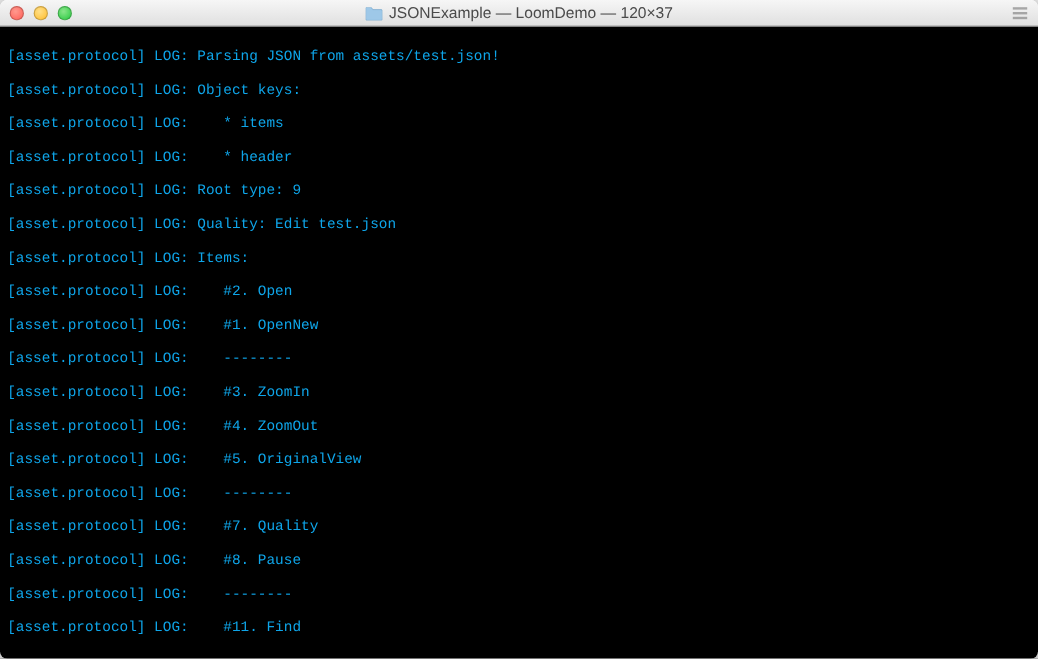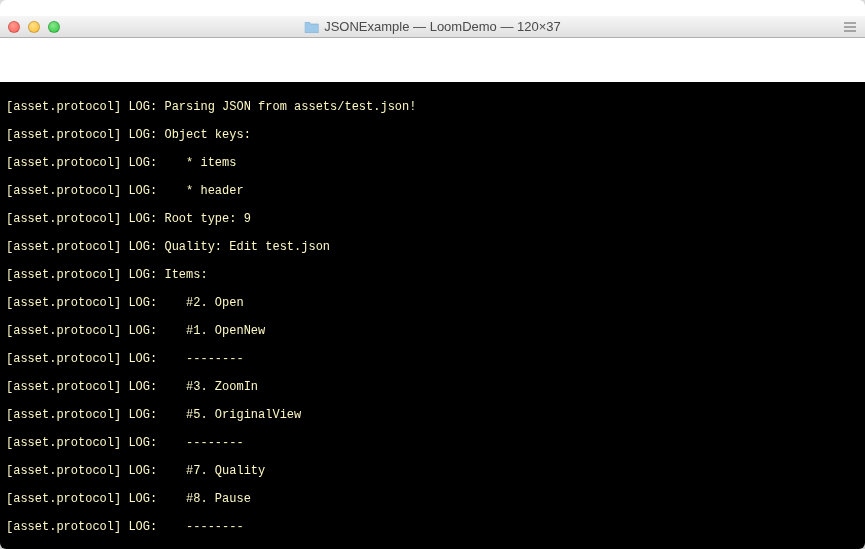--- a/index.html
+++ b/index.html
@@ -25,21 +25,20 @@
       flex-direction: column;
     }
     .titlebar {
       height: 22px;
       background: linear-gradient(to bottom, #f6f6f6, #e0e0e0);
       border-bottom: 1px solid #b0b0b0;
       display: flex;
       align-items: center;
       padding: 0 8px;
       position: relative;
-      margin-top: 16px;
     }
     .traffic-lights {
       display: flex;
       gap: 8px;
       align-items: center;
     }
     .light {
       width: 12px;
       height: 12px;
       border-radius: 50%;
@@ -65,29 +64,28 @@
     }
     .right-icon {
       margin-left: auto;
       width: 14px;
       height: 14px;
       opacity: 0.6;
     }
     .terminal {
       flex: 1;
       background: #000;
-      color: #fef9c3;
+      color: #0ea5e9;
       font-family: Menlo, Monaco, "Courier New", monospace;
       font-size: 12px;
       line-height: 14px;
       padding: 4px 6px;
       white-space: pre-wrap;
       word-break: break-all;
       overflow: hidden;
-      margin-top: 44px;
     }
     .line { white-space: pre; }
   </style>
 </head>
 <body>
 
 <div class="window">
   <div class="titlebar">
     <div class="traffic-lights">
       <div class="light red"></div>
@@ -115,20 +113,21 @@
 <div class="line"><span>[asset.protocol] LOG:</span><span> Object keys:</span></div>
 <div class="line"><span>[asset.protocol] LOG:</span><span>    * items</span></div>
 <div class="line"><span>[asset.protocol] LOG:</span><span>    * header</span></div>
 <div class="line"><span>[asset.protocol] LOG:</span><span> Root type: 9</span></div>
 <div class="line"><span>[asset.protocol] LOG:</span><span> Quality: Edit test.json</span></div>
 <div class="line"><span>[asset.protocol] LOG:</span><span> Items:</span></div>
 <div class="line"><span>[asset.protocol] LOG:</span><span>    #2. Open</span></div>
 <div class="line"><span>[asset.protocol] LOG:</span><span>    #1. OpenNew</span></div>
 <div class="line"><span>[asset.protocol] LOG:</span><span>    --------</span></div>
 <div class="line"><span>[asset.protocol] LOG:</span><span>    #3. ZoomIn</span></div>
+<div class="line"><span>[asset.protocol] LOG:</span><span>    #4. ZoomOut</span></div>
 <div class="line"><span>[asset.protocol] LOG:</span><span>    #5. OriginalView</span></div>
 <div class="line"><span>[asset.protocol] LOG:</span><span>    --------</span></div>
 <div class="line"><span>[asset.protocol] LOG:</span><span>    #7. Quality</span></div>
 <div class="line"><span>[asset.protocol] LOG:</span><span>    #8. Pause</span></div>
 <div class="line"><span>[asset.protocol] LOG:</span><span>    --------</span></div>
 <div class="line"><span>[asset.protocol] LOG:</span><span>    #11. Find</span></div>
 
 
 
 

